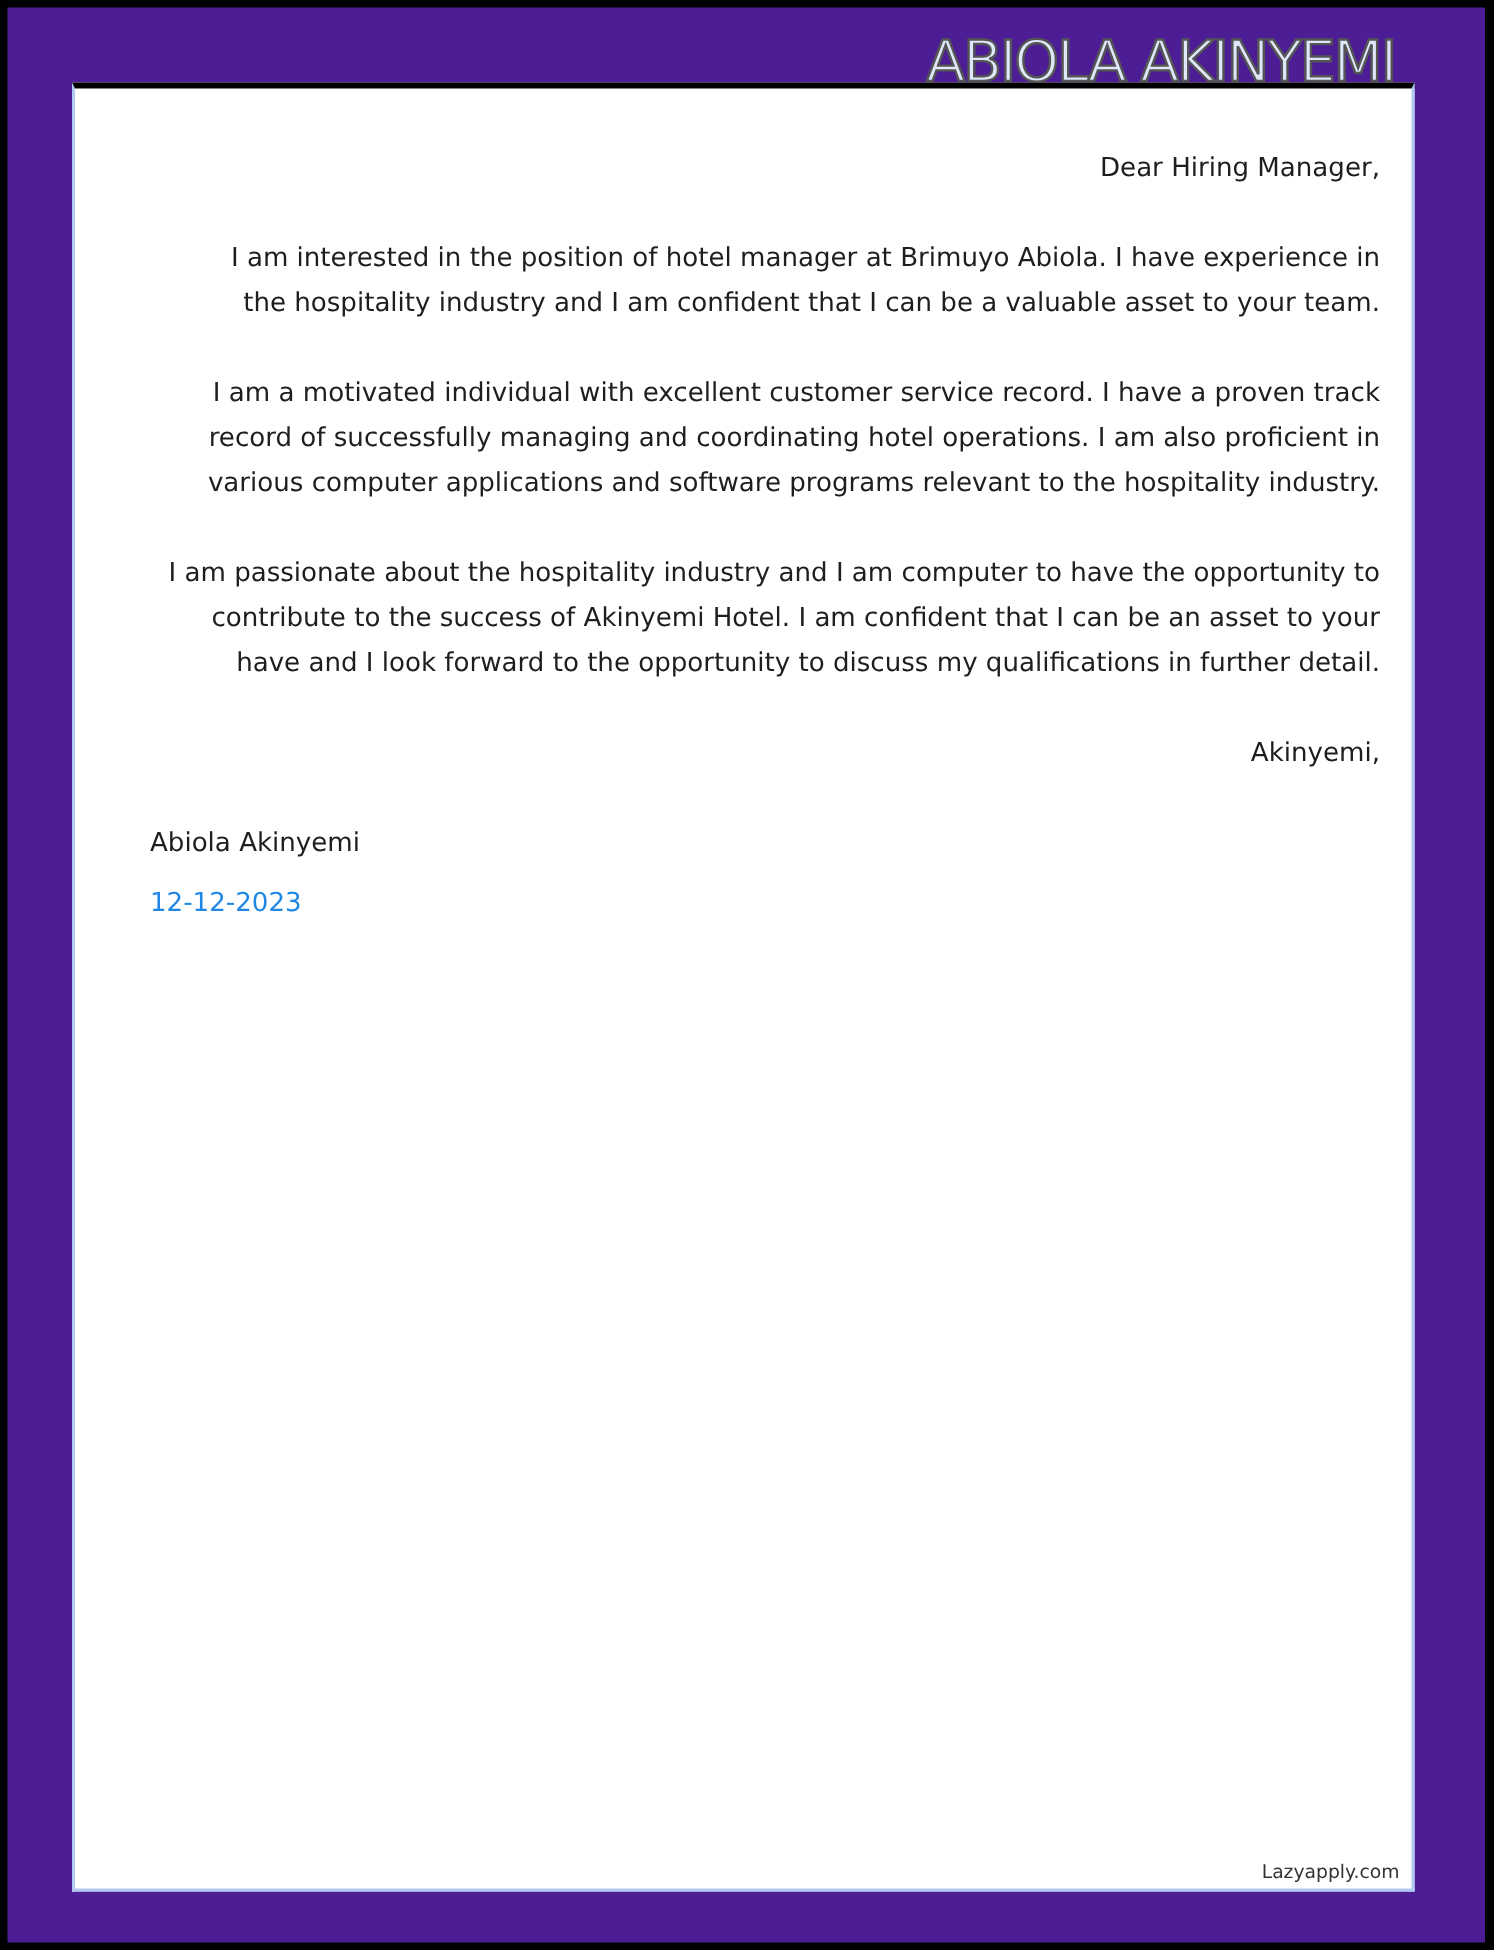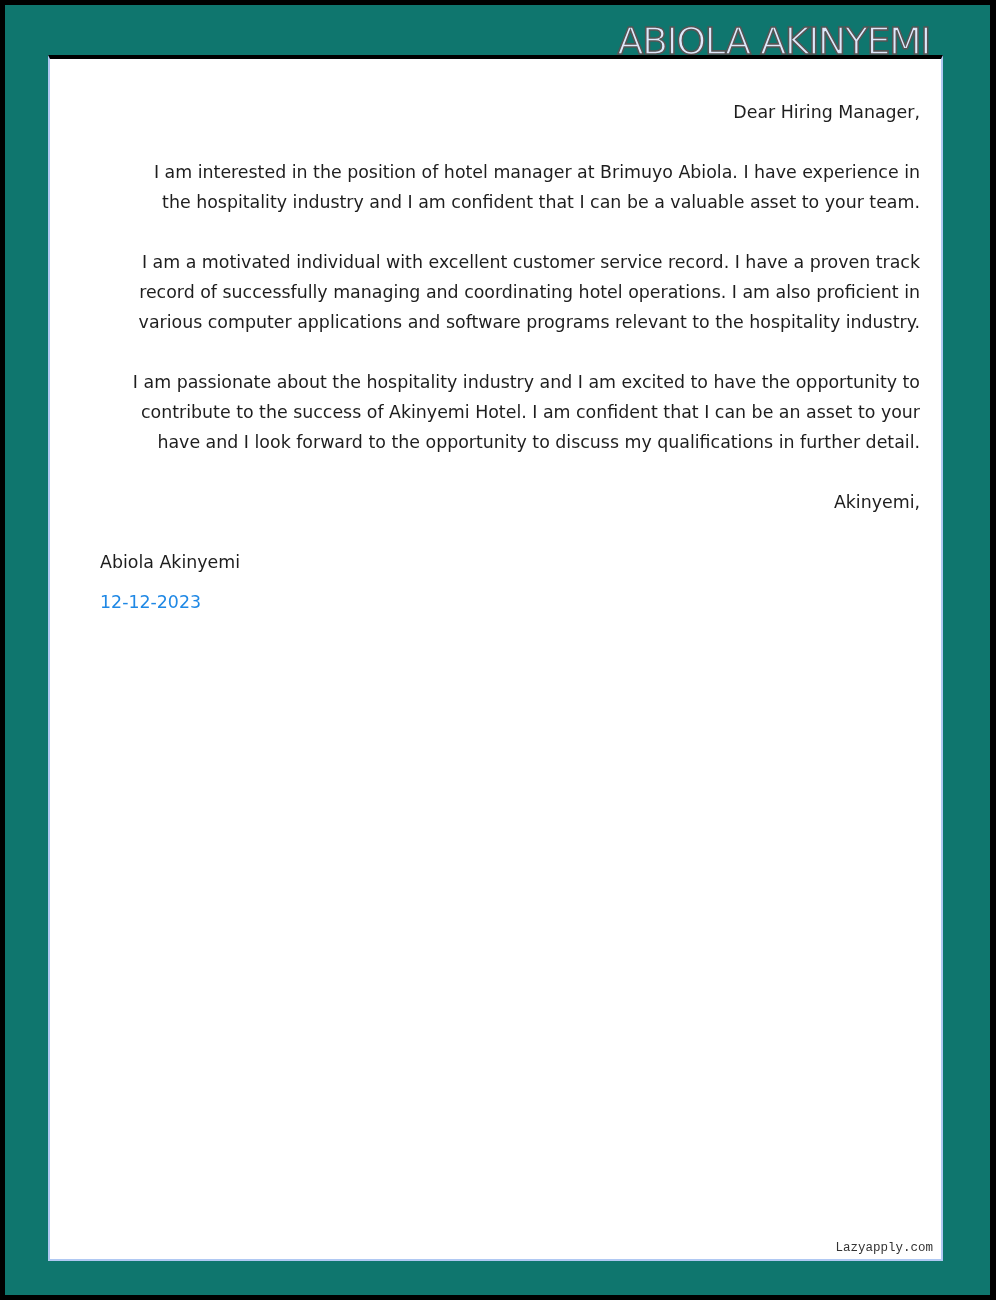--- a/index.html
+++ b/index.html
@@ -13,21 +13,21 @@
       overflow: hidden;
       background: #000000;
       font-family: "DejaVu Sans", "Liberation Sans", sans-serif;
     }
     .page-frame {
       position: absolute;
       left: 5px;
       top: 5px;
       width: 985px;
       height: 1290px;
-      background: #0f766e;
+      background: #4c1d95;
     }
     .header-name {
       position: absolute;
       right: 60px;
       top: 14px;
       font-family: "DejaVu Sans", "Liberation Sans", sans-serif;
       font-size: 38px;
       letter-spacing: -1.5px;
       line-height: 44px;
       color: #dfe8fb;
@@ -70,21 +70,20 @@
     .date {
       color: #1f88e5;
       margin: 0;
     }
     .footer-mark {
       position: absolute;
       right: 8px;
       bottom: 4px;
       font-size: 12.5px;
       color: #333333;
-      font-family: Liberation Mono, monospace;
     }
   </style>
 </head>
 <body>
 
 <div class="page-frame">
 
   <div class="header-name">ABIOLA AKINYEMI</div>
 
   <div class="letter-card">
@@ -97,21 +96,21 @@
         <span class="line">the hospitality industry and I am confident that I can be a valuable asset to your team.</span>
       </p>
 
       <p class="para">
         <span class="line">I am a motivated individual with excellent customer service record. I have a proven track</span>
         <span class="line">record of successfully managing and coordinating hotel operations. I am also proficient in</span>
         <span class="line">various computer applications and software programs relevant to the hospitality industry.</span>
       </p>
 
       <p class="para">
-        <span class="line">I am passionate about the hospitality industry and I am excited to have the opportunity to</span>
+        <span class="line">I am passionate about the hospitality industry and I am computer to have the opportunity to</span>
         <span class="line">contribute to the success of Akinyemi Hotel. I am confident that I can be an asset to your</span>
         <span class="line">have and I look forward to the opportunity to discuss my qualifications in further detail.</span>
       </p>
 
       <p class="para">Akinyemi,</p>
 
       <p class="signoff-name">Abiola Akinyemi</p>
 
       <p class="date">12-12-2023</p>
 

